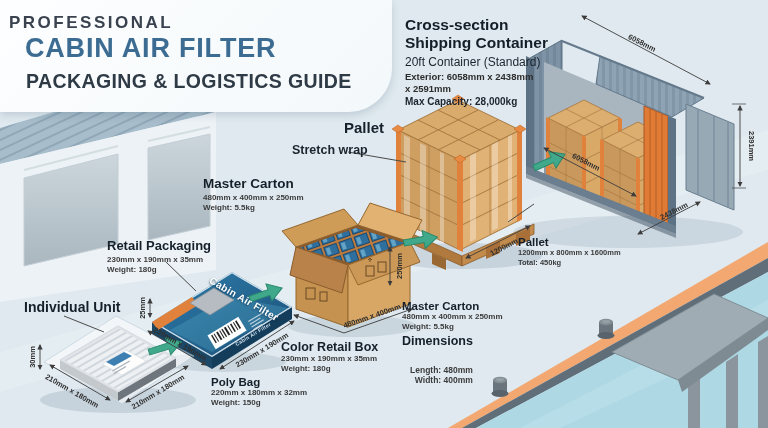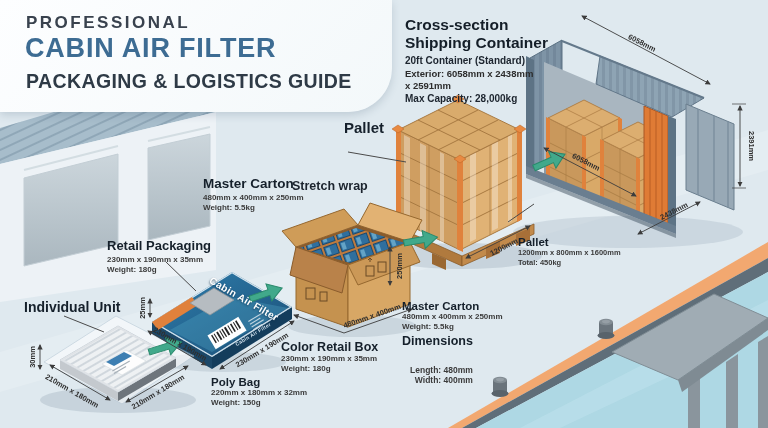--- a/index.html
+++ b/index.html
@@ -11,21 +11,21 @@
   .h-lg{font-size:14px;font-weight:800;color:#15202b;}
   .h-md{font-size:13px;font-weight:800;color:#15202b;}
   .h-sm{font-size:11.5px;font-weight:800;color:#15202b;}
   .sub{font-size:8px;font-weight:700;color:#3b3b3b;line-height:9.5px;}
   .sub2{font-size:9.5px;font-weight:600;color:#2c2c2c;line-height:11.5px;}
   .dim{position:absolute;font-size:7.5px;font-weight:700;color:#2f2f2f;
        white-space:nowrap;transform-origin:center;}
   #title-card{position:absolute;left:0;top:0;width:392px;height:112px;
     background:linear-gradient(135deg,#fdfeff 0%,#f3f8fa 100%);
     border-radius:0 0 44px 0;box-shadow:0 3px 9px rgba(60,85,110,.20);}
-  .cap1{position:absolute;left:26px;top:13px;font-size:17px;letter-spacing:2.5px;
+  .cap1{position:absolute;left:9px;top:13px;font-size:17px;letter-spacing:2.5px;
         font-weight:600;color:#39424e;}
   .cap2{position:absolute;left:25px;top:33px;font-size:27px;letter-spacing:.8px;
         font-weight:800;color:#3d6c93;}
   .cap3{position:absolute;left:26px;top:70px;font-size:19.5px;letter-spacing:.4px;
         font-weight:700;color:#2e3a46;}
   .boxtitle{position:absolute;font-size:10px;font-weight:800;color:#ffffff;
         text-shadow:0 1px 2px rgba(8,40,66,.65);letter-spacing:.4px;white-space:nowrap;}
   .boxedge{position:absolute;font-size:5px;font-weight:700;color:#cfe0ec;
         letter-spacing:.3px;white-space:nowrap;}
 </style>
@@ -318,28 +318,28 @@
 
 <div id="title-card">
   <div class="cap1">PROFESSIONAL</div>
   <div class="cap2">CABIN AIR FILTER</div>
   <div class="cap3">PACKAGING &amp; LOGISTICS GUIDE</div>
 </div>
 
 <div class="lbl" style="left:405px;top:16px;">
   <div class="h-xl">Cross-section</div>
   <div class="h-xl">Shipping Container</div>
-  <div style="font-size:10px;font-weight:700;margin-top:3px;">20ft Container (Standard)</div>
+  <div style="font-size:12px;font-weight:400;margin-top:3px;">20ft Container (Standard)</div>
   <div class="sub2" style="margin-top:2px;">Exterior: 6058mm x 2438mm</div>
   <div class="sub2">x 2591mm</div>
   <div style="font-size:10px;font-weight:700;margin-top:2px;">Max Capacity: 28,000kg</div>
 </div>
 
 <div class="lbl h-lg" style="left:344px;top:119px;font-size:15px;">Pallet</div>
-<div class="lbl" style="left:292px;top:143px;font-size:12.5px;font-weight:700;margin-top:36px;">Stretch wrap</div>
+<div class="lbl" style="left:292px;top:143px;font-size:12.5px;font-weight:700;">Stretch wrap</div>
 
 <div class="lbl" style="left:203px;top:176px;">
   <div class="h-md" style="font-size:13.5px;">Master Carton</div>
   <div class="sub" style="margin-top:2px;">480mm x 400mm x 250mm</div>
   <div class="sub">Weight: 5.5kg</div>
 </div>
 
 <div class="lbl" style="left:107px;top:238px;">
   <div class="h-md">Retail Packaging</div>
   <div class="sub" style="margin-top:2px;">230mm x 190mm x 35mm</div>

